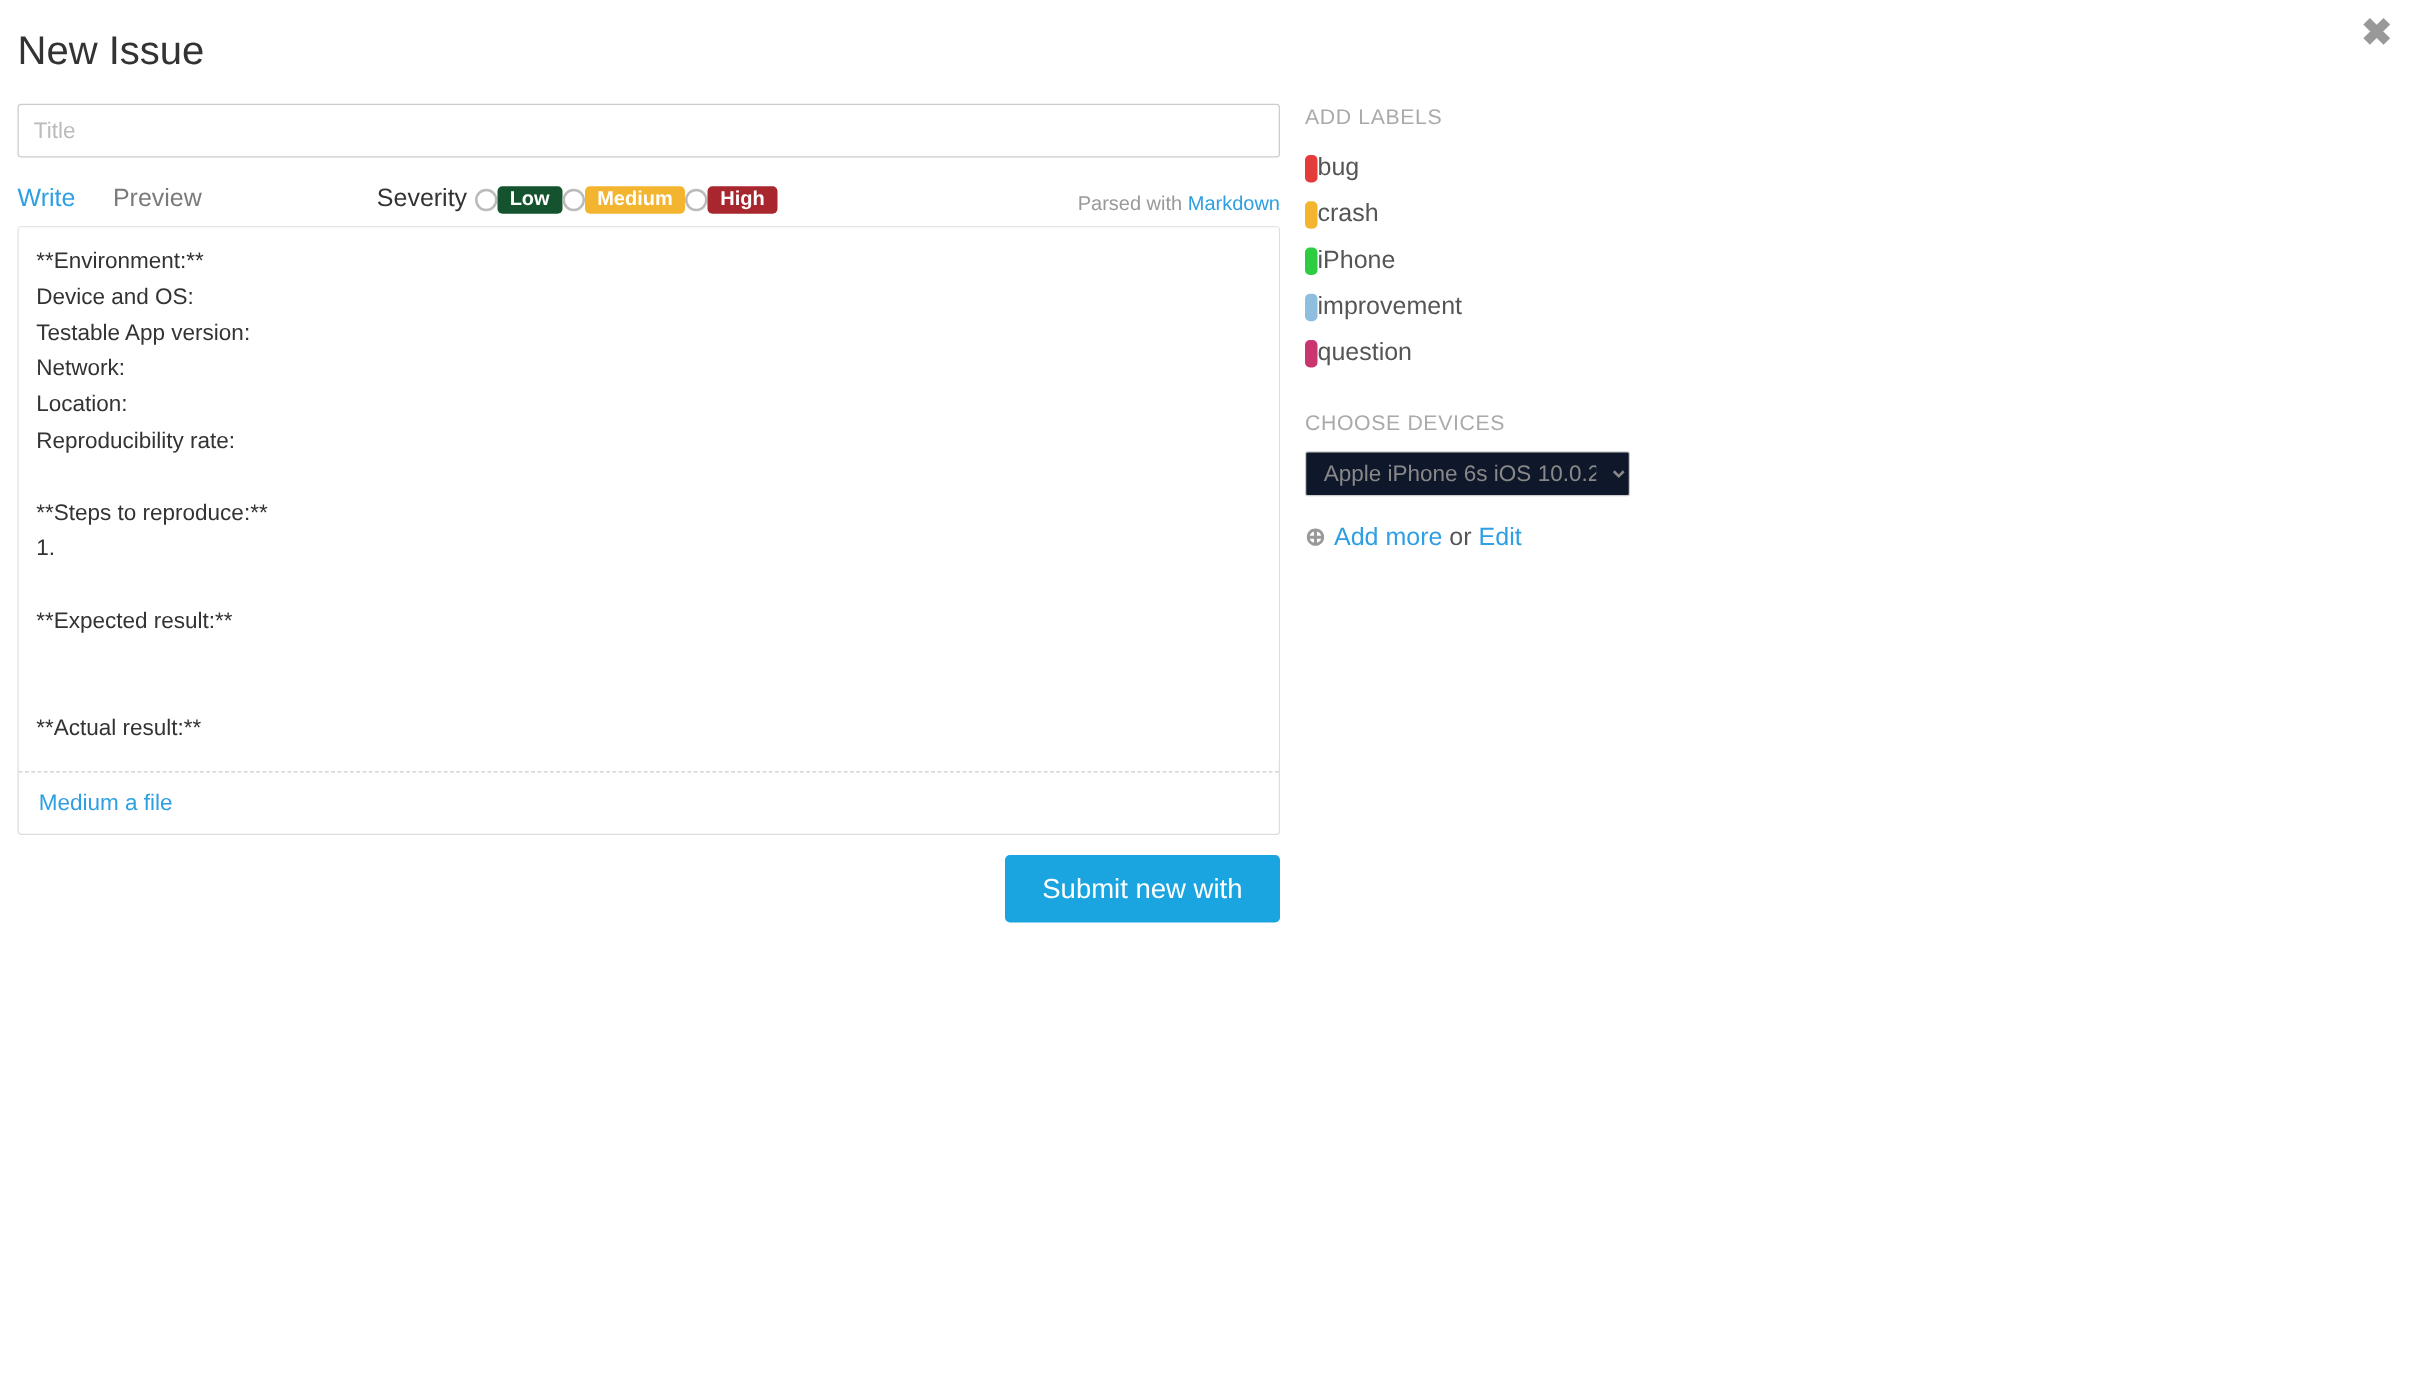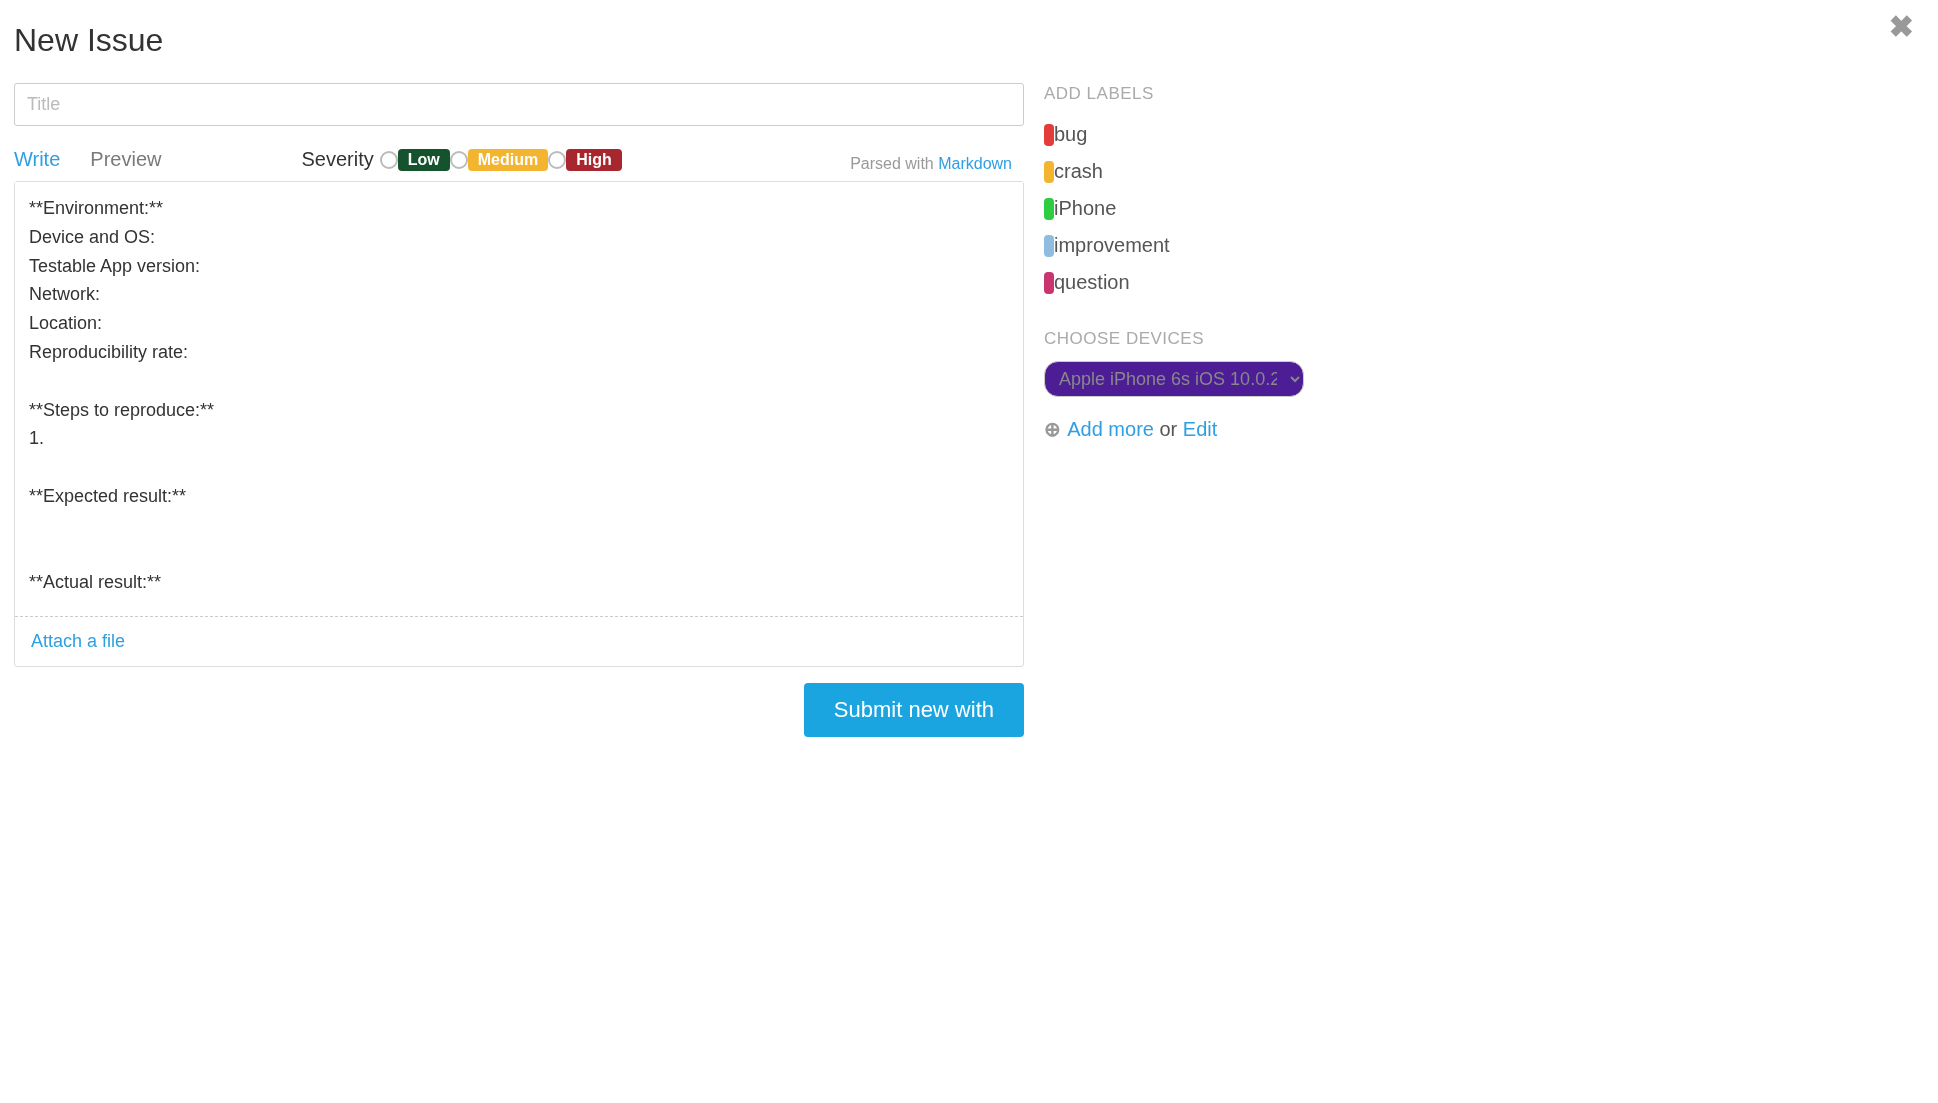--- a/index.html
+++ b/index.html
@@ -97,21 +97,21 @@
       font-size: 16px;
       font-weight: 600;
       color: #fff;
       cursor: pointer;
     }
     .sev-low { background: #14532d; }
     .sev-medium { background: #f3b52f; }
     .sev-high { background: #a8262e; }
     .parsed-note {
       position: absolute;
-      right: 12px;
+      right: 0;
       bottom: -2px;
       font-size: 16px;
       color: #999;
     }
     .parsed-note a {
       color: #2e9fe2;
       text-decoration: none;
       cursor: pointer;
     }
     .editor-wrap {
@@ -179,23 +179,23 @@
       width: 10px;
       height: 22px;
       border-radius: 4px;
       display: inline-block;
     }
     .device-select {
       width: 260px;
       padding: 6px 10px;
       font-size: 18px;
       border: 1px solid #ccc;
-      background: #4c1d95;
+      background: #0f172a;
       color: #888;
-      border-radius: 14px;
+      border-radius: 2px;
     }
     .device-actions {
       margin-top: 20px;
       font-size: 20px;
       color: #555;
     }
     .device-actions .plus-icon {
       color: #999;
       font-weight: bold;
       margin-right: 2px;
@@ -245,21 +245,21 @@
 Reproducibility rate:
 
 **Steps to reproduce:**
 1.
 
 **Expected result:**
 
 
 **Actual result:**</textarea>
       <div class="attach-bar">
-        <a class="attach-link">Attach a file</a>
+        <a class="attach-link">Medium a file</a>
       </div>
     </div>
 
     <div class="submit-row">
       <button class="submit-btn">Submit new with</button>
     </div>
   </div>
 
   <div class="side-col">
     <div class="side-heading">ADD LABELS</div>

